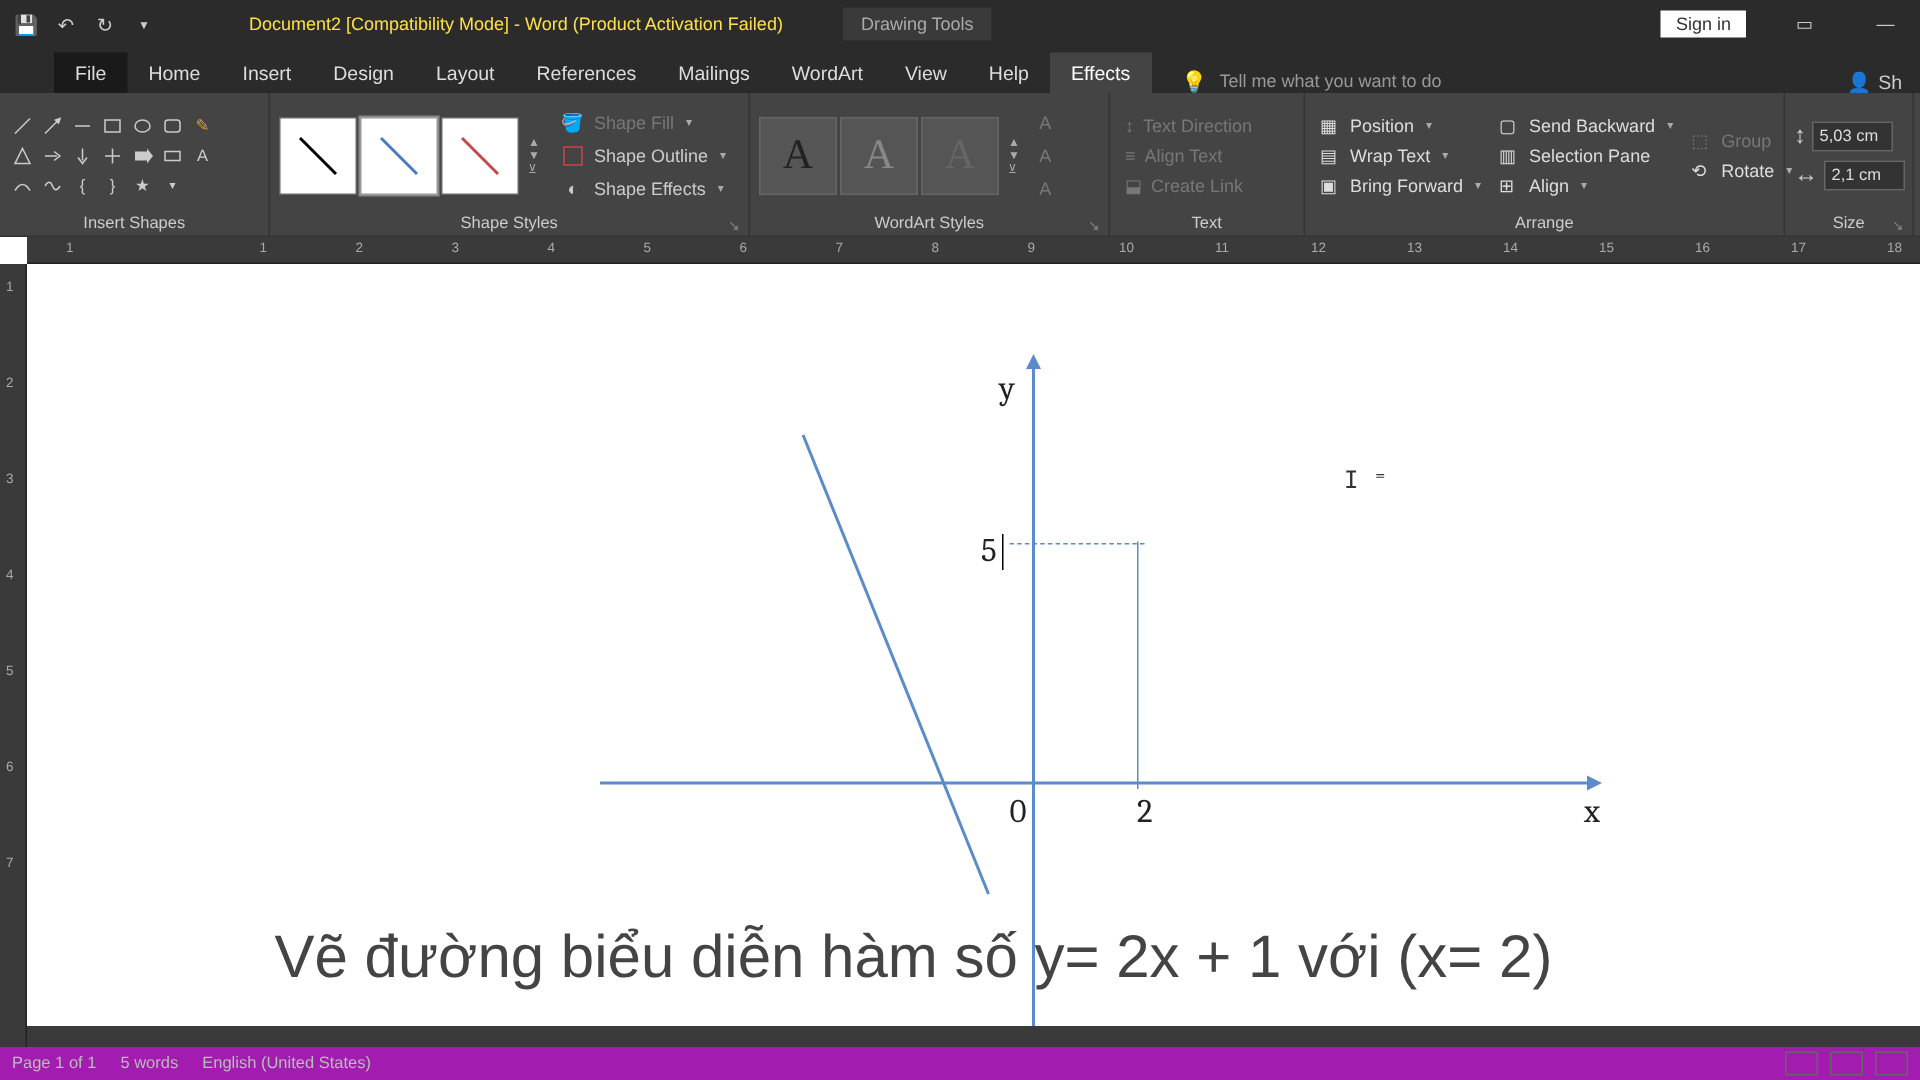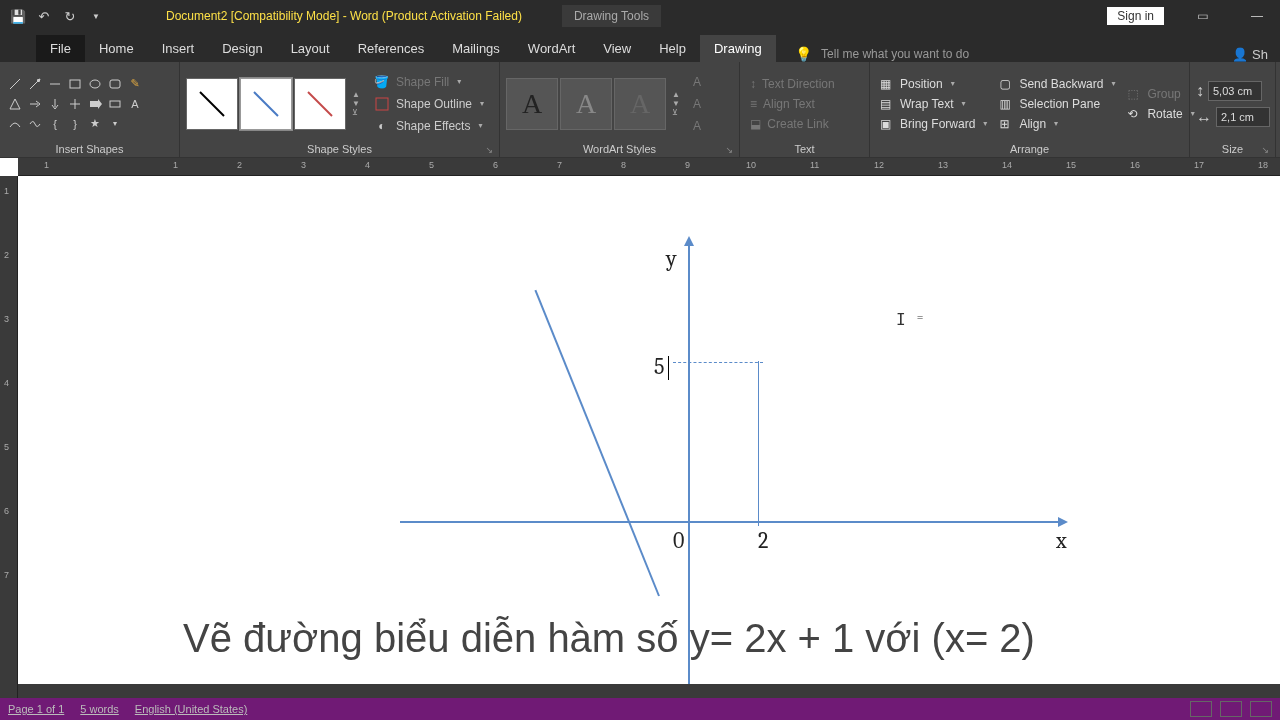--- a/index.html
+++ b/index.html
@@ -92,21 +92,21 @@
 .lbl-0 { left: 655px; top: 352px; }
 .lbl-2 { left: 740px; top: 352px; }
 .lbl-5 { left: 636px; top: 178px; }
 .lbl-5-cursor { position: absolute; left: 650px; top: 180px; width: 1px; height: 24px; background: #000; }
 .text-cursor { position: absolute; left: 878px; top: 134px; font-size: 16px; color: #333; font-family: monospace; }
 
 
 .caption { position: absolute; left: 165px; top: 440px; font-size: 40px; color: #444; font-family: "Segoe UI", sans-serif; }
 
 
-.statusbar { position: absolute; left: 0; right: 0; bottom: 0; height: 22px; background: #701a75; color: #bbb; font-size: 11px; display: flex; align-items: center; padding: 0 8px; gap: 16px; text-decoration: underline; }
+.statusbar { position: absolute; left: 0; right: 0; bottom: 0; height: 22px; background: #a21caf; color: #bbb; font-size: 11px; display: flex; align-items: center; padding: 0 8px; gap: 16px; }
 .statusbar .right { margin-left: auto; display: flex; gap: 8px; align-items: center; }
 .view-btn { width: 22px; height: 16px; border: 1px solid #666; }
 
 
 .hscroll { position: absolute; left: 18px; right: 0; bottom: 22px; height: 14px; background: #3a3a3a; }
 </style>
 </head>
 <body>
 
 <div class="titlebar">
@@ -129,21 +129,21 @@
   <div class="menutab file">File</div>
   <div class="menutab">Home</div>
   <div class="menutab">Insert</div>
   <div class="menutab">Design</div>
   <div class="menutab">Layout</div>
   <div class="menutab">References</div>
   <div class="menutab">Mailings</div>
   <div class="menutab">WordArt</div>
   <div class="menutab">View</div>
   <div class="menutab">Help</div>
-  <div class="menutab active">Drawing</div>
+  <div class="menutab active">Effects</div>
   <div class="tellme">
     <span class="bulb">💡</span>
     <span>Tell me what you want to do</span>
   </div>
   <div class="share">
     <span>👤</span>
     <span>Sh</span>
   </div>
 </div>
 

